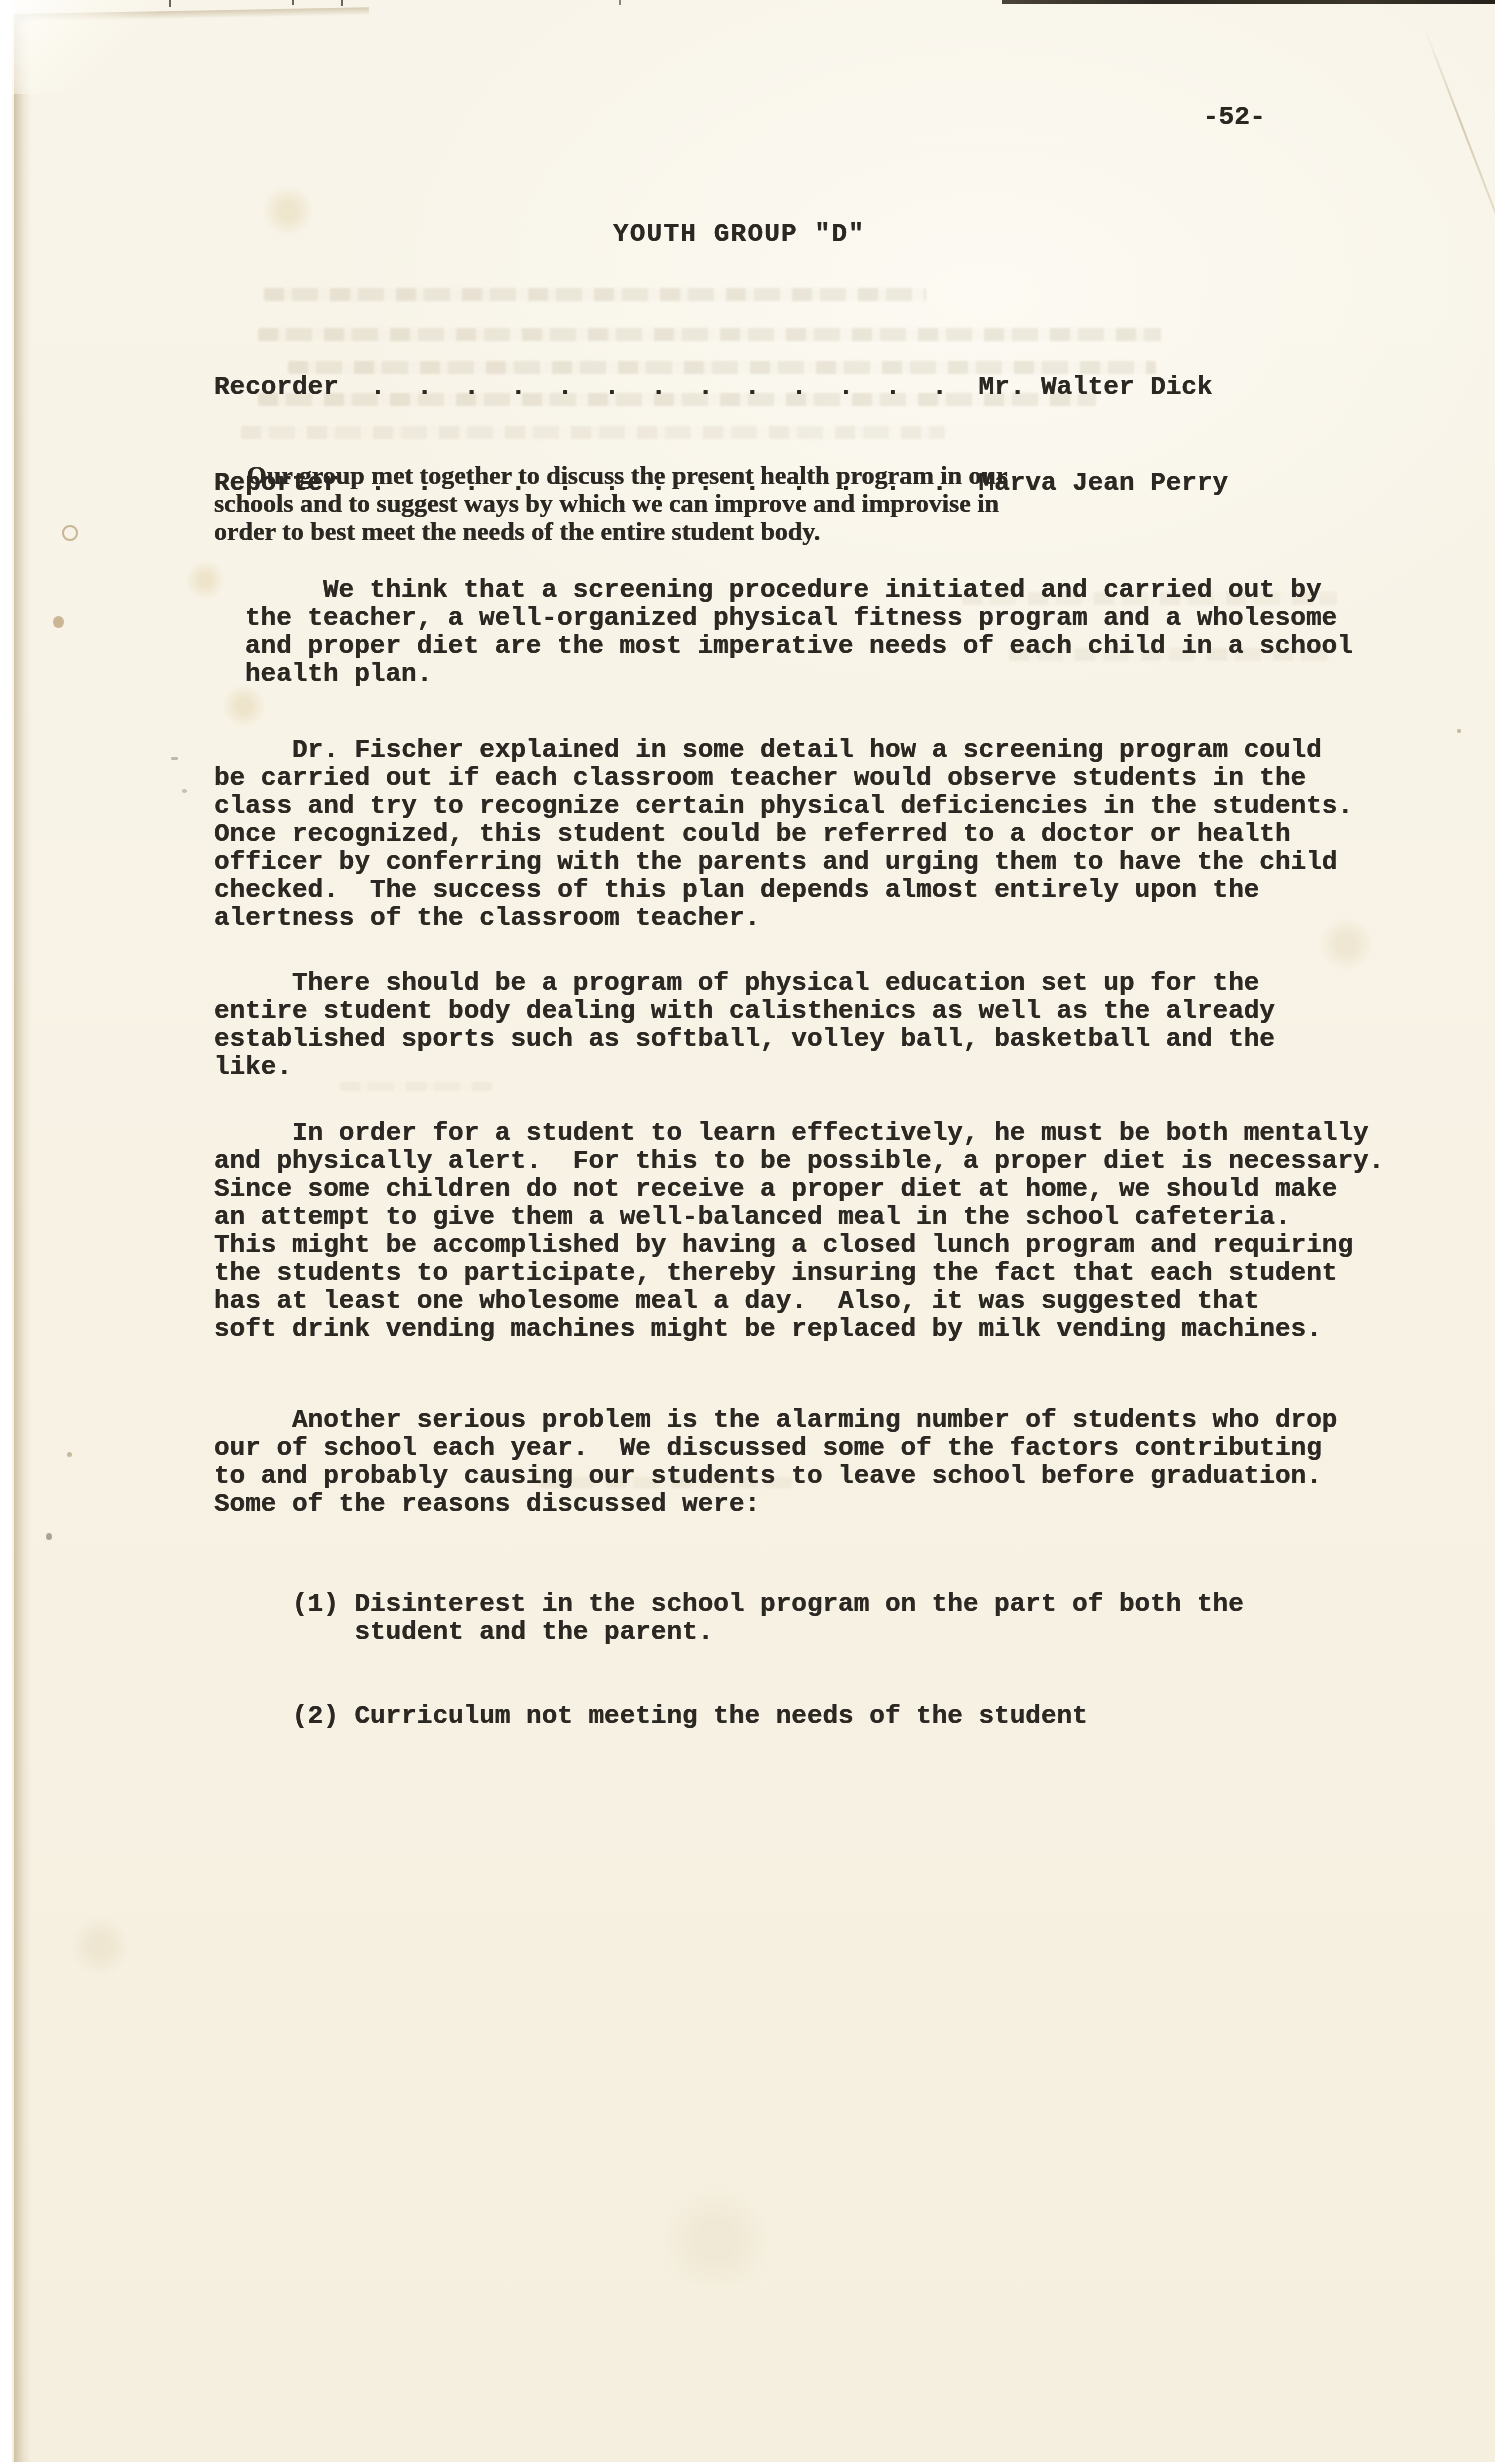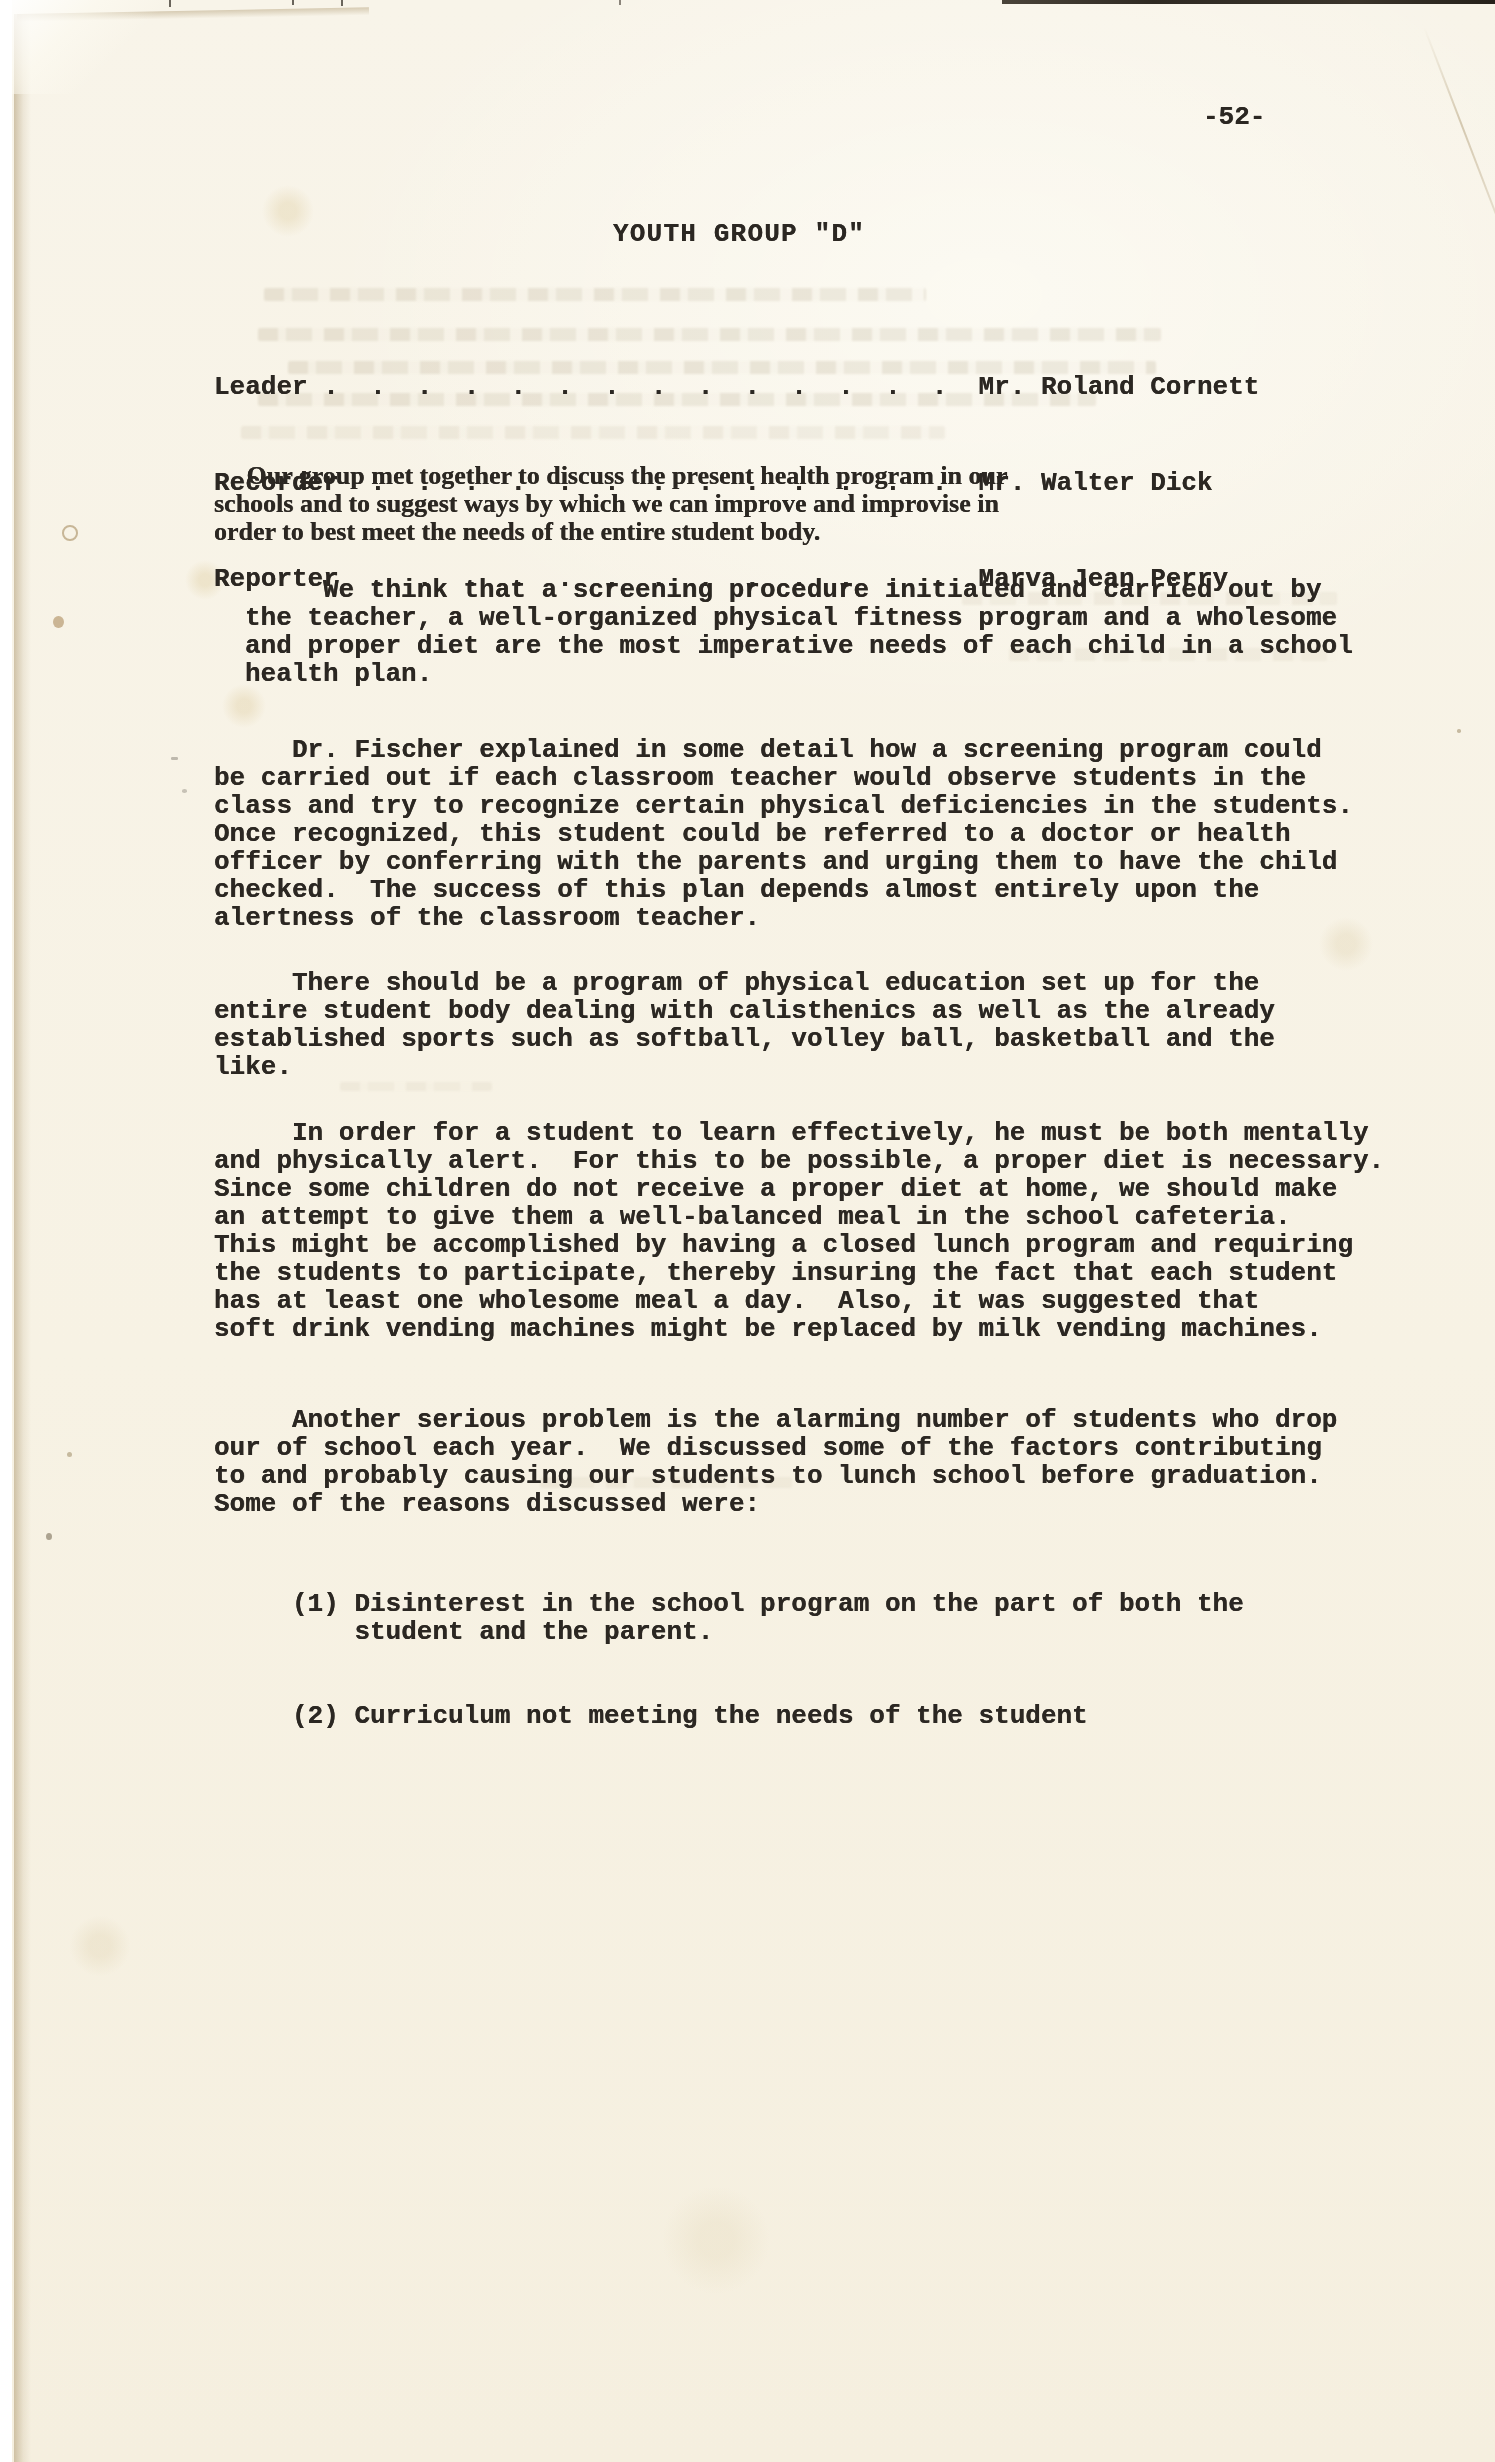--- a/index.html
+++ b/index.html
@@ -138,21 +138,20 @@
   <div class="ghost g6"></div>
   <div class="ghost g7"></div>
   <div class="ghost g8"></div>
   <div class="ghost g9"></div>
 
   <div class="type pageno">-52-</div>
 
   <div class="type title">YOUTH GROUP "D"</div>
 
   <div class="type roster">
-    <div>Leader .  .  .  .  .  .  .  .  .  .  .  .  .  .  Mr. Roland Cornett</div>
     <div>Recorder  .  .  .  .  .  .  .  .  .  .  .  .  .  Mr. Walter Dick</div>
     <div>Reporter  .  .  .  .  .  .  .  .  .  .  .  .  .  Marva Jean Perry</div>
   </div>
 
   <div class="type p1">     Our group met together to discuss the present health program in our
 schools and to suggest ways by which we can improve and improvise in
 order to best meet the needs of the entire student body.</div>
   <div class="type p2">     We think that a screening procedure initiated and carried out by
 the teacher, a well-organized physical fitness program and a wholesome
 and proper diet are the most imperative needs of each child in a school
@@ -171,21 +170,21 @@
 This might be accomplished by having a closed lunch program and requiring
 the students to participate, thereby insuring the fact that each student
 has at least one wholesome meal a day.  Also, it was suggested that
 soft drink vending machines might be replaced by milk vending machines.</div>
   <div class="type p4">     There should be a program of physical education set up for the
 entire student body dealing with calisthenics as well as the already
 established sports such as softball, volley ball, basketball and the
 like.</div>
   <div class="type p6">     Another serious problem is the alarming number of students who drop
 our of school each year.  We discussed some of the factors contributing
-to and probably causing our students to lunch school before graduation.
+to and probably causing our students to leave school before graduation.
 Some of the reasons discussed were:</div>
 
   <div class="type list">
     <div class="li">
       <span class="indent"></span>
       <span class="marker">(1)</span>
       <span class="litext">Disinterest in the school program on the part of both the student and the parent.</span>
     </div>
     <div class="li">
       <span class="indent"></span>

